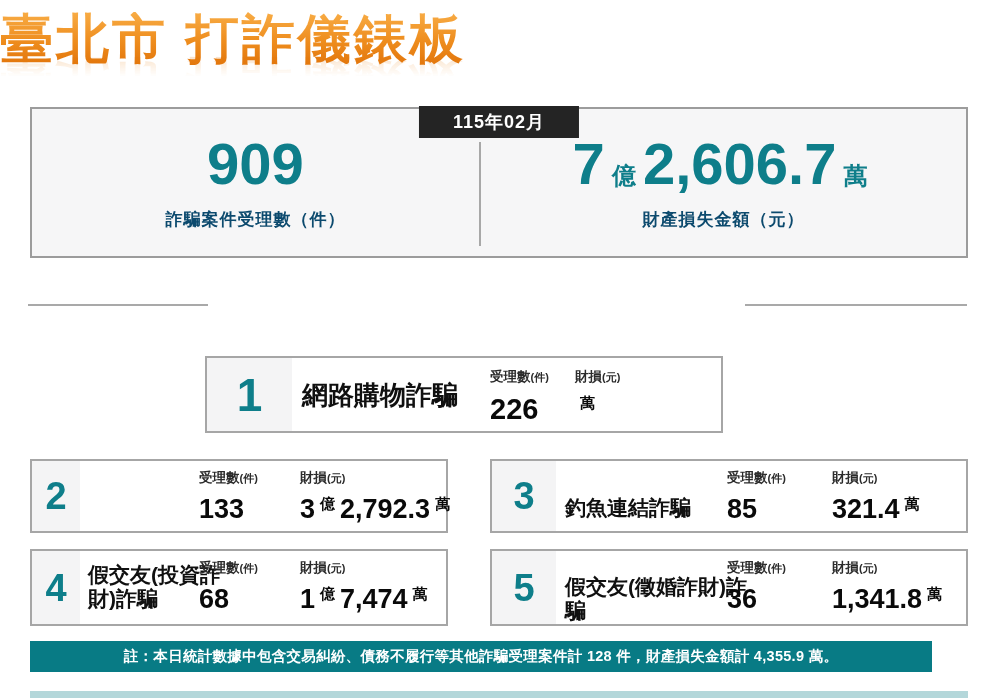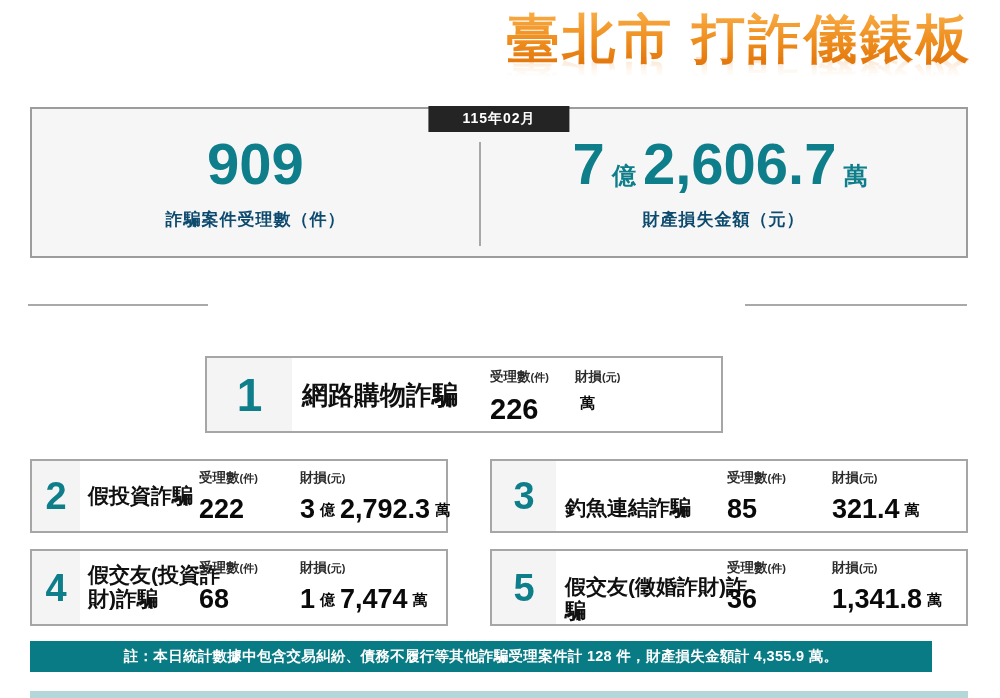--- a/index.html
+++ b/index.html
@@ -3,21 +3,21 @@
 <meta charset="utf-8">
 <style>
   html,body{margin:0;padding:0;}
   body{
     width:1000px;height:698px;position:relative;overflow:hidden;
     background:#ffffff;
     font-family:"Liberation Sans","DejaVu Sans",sans-serif;
     -webkit-font-smoothing:antialiased;
   }
   
-  .title-block{position:absolute;top:12px;left:0;width:972px;text-align:right;line-height:1;}
+  .title-block{position:absolute;top:12px;left:0;width:972px;text-align:left;line-height:1;}
   .main-title{
     display:inline-block;font-size:53px;font-weight:800;letter-spacing:3px;
     color:#ec8618;
   }
   @supports ((-webkit-background-clip:text) or (background-clip:text)){
     .main-title{
       background:linear-gradient(180deg,#f8ac45 0%,#ee8d1e 55%,#e2760c 100%);
       -webkit-background-clip:text;background-clip:text;color:transparent;
     }
   }
@@ -27,21 +27,21 @@
     -webkit-mask-image:linear-gradient(to top,rgba(0,0,0,.75) 0%,transparent 48%);
     mask-image:linear-gradient(to top,rgba(0,0,0,.75) 0%,transparent 48%);
   }
   
   .summary-panel{
     position:absolute;left:30px;top:107px;width:934px;height:147px;
     background:#f6f6f7;border:2px solid #9c9c9c;
   }
   .period-badge{
     position:absolute;top:-3px;left:50%;transform:translateX(-50%);
-    background:#242424;color:#ffffff;font-size:14px;font-weight:700;
+    background:#242424;color:#ffffff;font-size:18px;font-weight:700;
     padding:4px 34px;white-space:nowrap;letter-spacing:1px;
   }
   .stat-left{position:absolute;left:0;top:0;width:447px;height:100%;
     display:flex;flex-direction:column;align-items:center;justify-content:center;}
   .stat-right{position:absolute;left:449px;top:0;right:0;height:100%;
     display:flex;flex-direction:column;align-items:center;justify-content:center;}
   .v-divider{position:absolute;left:447px;top:33px;width:2px;height:104px;background:#a8a8a8;}
   .stat-value{color:#0e7e8a;font-size:58px;font-weight:800;line-height:1;letter-spacing:0;}
   .stat-value-row{display:flex;align-items:baseline;color:#0e7e8a;line-height:1;}
   .stat-value-row .big{font-size:58px;font-weight:800;}
@@ -56,21 +56,21 @@
   
   .card{position:absolute;background:#ffffff;border:2px solid #a6a6a6;box-sizing:border-box;}
   .rank{position:absolute;left:0;top:0;bottom:0;background:#f4f4f5;
     display:flex;align-items:center;justify-content:center;
     color:#0e7e8a;font-weight:700;line-height:1;}
   .name{position:absolute;top:50%;transform:translateY(-50%);
     font-weight:800;color:#101010;line-height:1.18;}
   .col{position:absolute;}
   .hdr{font-size:13.5px;font-weight:700;color:#2b2b2b;white-space:nowrap;}
   .hdr .paren{font-size:11px;}
-  .val{display:flex;align-items:center;font-weight:800;color:#0a0a0a;line-height:1;white-space:nowrap;}
+  .val{display:flex;align-items:flex-start;font-weight:800;color:#0a0a0a;line-height:1;white-space:nowrap;}
   .val .u{font-size:15px;margin-left:5px;}
   .val .u-yi{font-size:15px;margin:0 5px;}
   
   .card-1{left:205px;top:356px;width:518px;height:77px;}
   .card-1 .rank{width:85px;font-size:46px;}
   .card-1 .name{left:95px;width:190px;font-size:26px;}
   .card-1 .col-count{left:283px;top:10px;}
   .card-1 .col-loss{left:368px;top:10px;}
   .card-1 .val{margin-top:9px;font-size:29px;}
   
@@ -150,25 +150,24 @@
     <div class="hdr"><span>財損</span><span class="paren">(元)</span></div>
     <div class="val">
 
       <span class="u">萬</span>
     </div>
   </div>
 </div>
 
 <div class="card card-s card-l card-2">
   <div class="rank">2</div>
-  <div class="name">假投資詐騙</div>
-  <div class="col col-count">
-    <div class="hdr"><span>受理數</span><span class="paren">(件)</span></div>
-    <div class="val">
-        <span>222</span>
+  <div class="col col-count">
+    <div class="hdr"><span>受理數</span><span class="paren">(件)</span></div>
+    <div class="val">
+        <span>133</span>
       </div>
   </div>
   <div class="col col-loss">
     <div class="hdr"><span>財損</span><span class="paren">(元)</span></div>
     <div class="val">
       <span>3</span>
       <span class="u-yi">億</span>
       <span>2,792.3</span>
       <span class="u">萬</span>
     </div>

